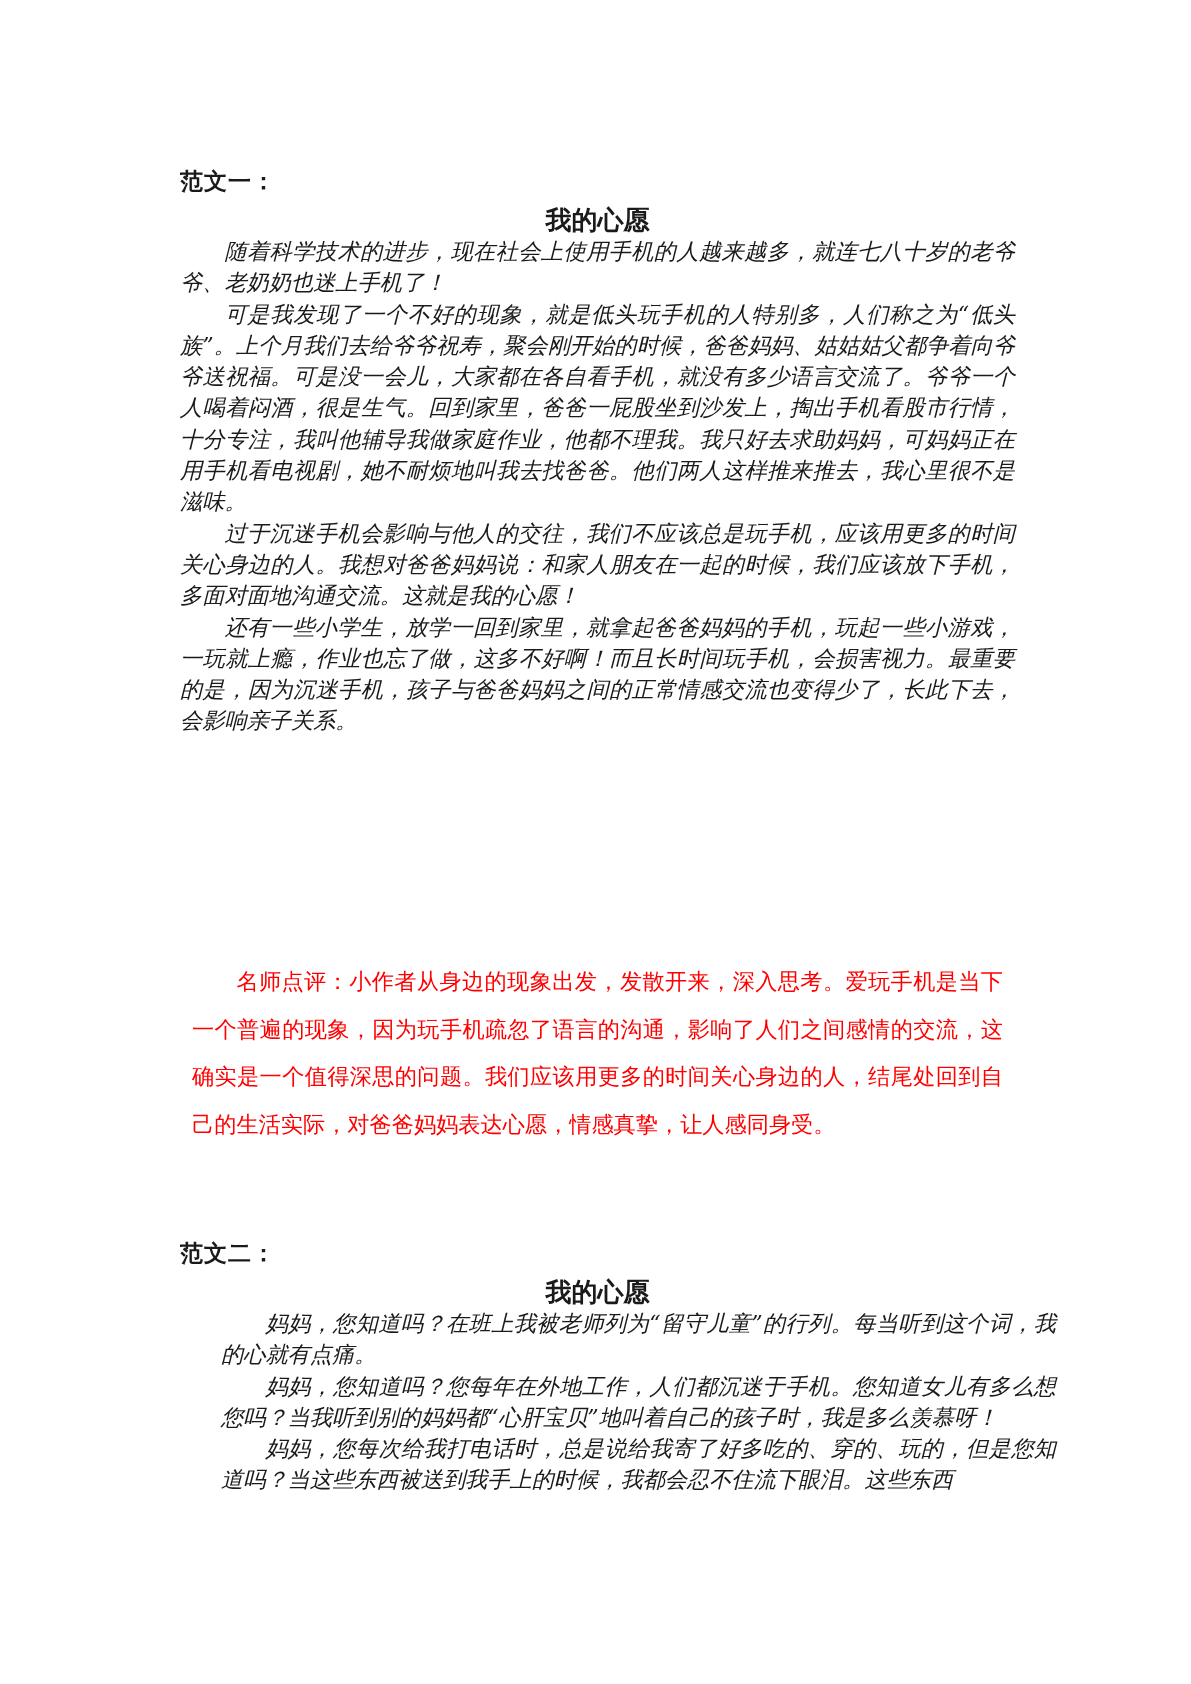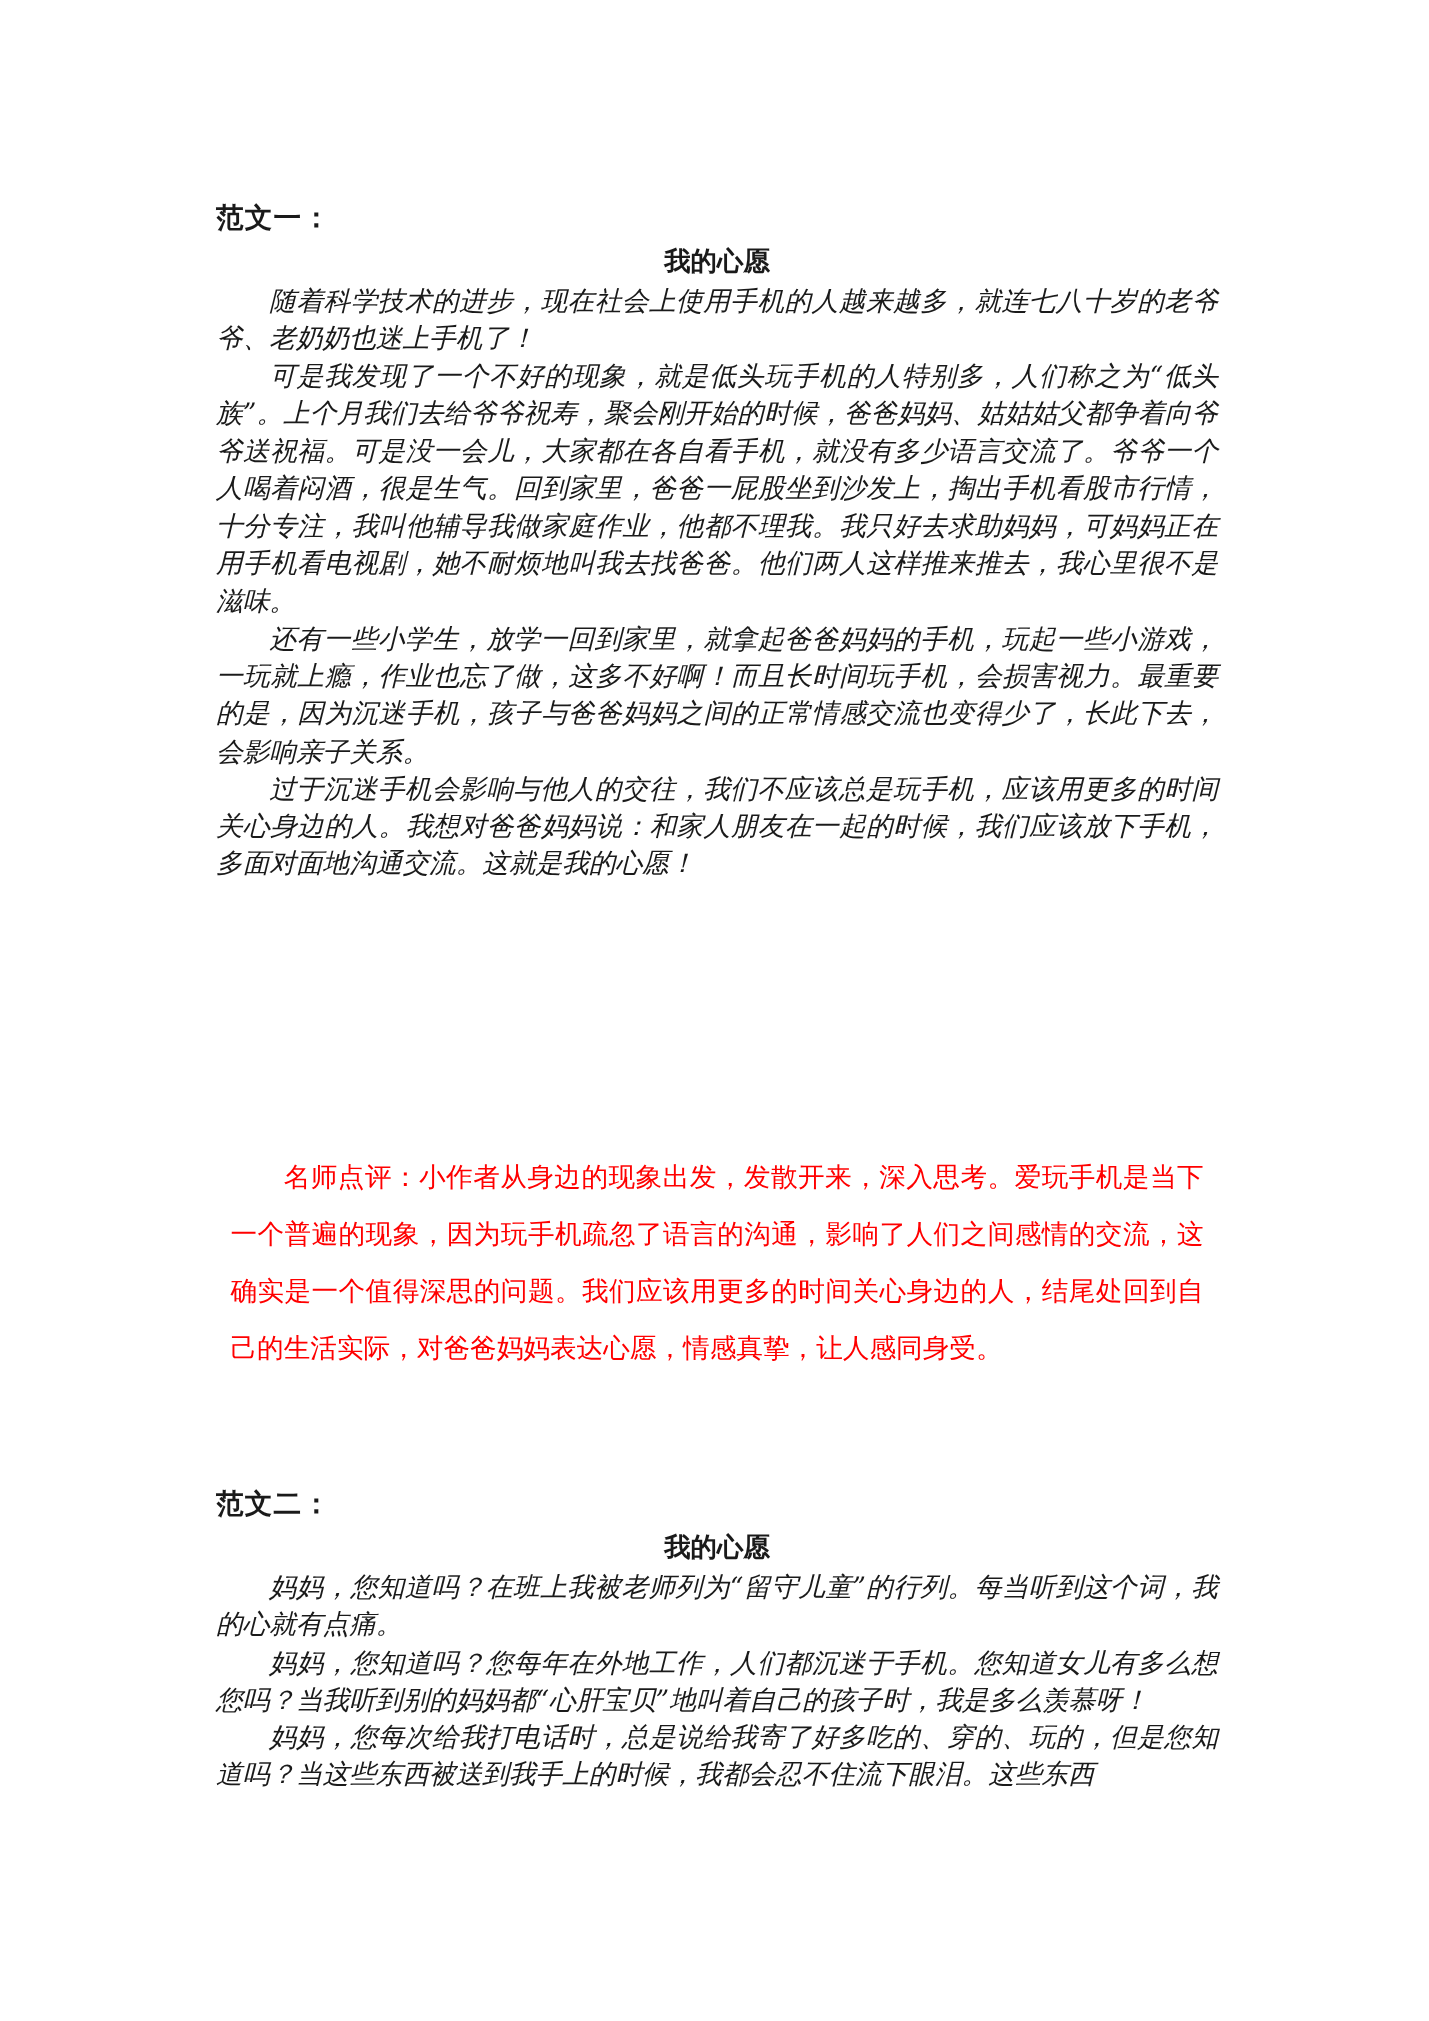--- a/index.html
+++ b/index.html
@@ -29,21 +29,21 @@
       font-size: 23px;
       letter-spacing: 1px;
     }
     .essay-title {
       position: absolute;
       left: 0;
       width: 835px;
       text-align: center;
       font-family: Liberation Serif, serif;
       font-weight: bold;
-      font-size: 22px;
+      font-size: 26px;
     }
     .body-block {
       position: absolute;
       left: 0;
       width: 835px;
       font-size: 22.2px;
       line-height: 31.3px;
       text-align: justify;
       font-style: italic;
     }
@@ -69,30 +69,30 @@
 <body>
 
 <div class="page">
 
   <div class="section-label" style="top:166px;">范文一：</div>
   <div class="essay-title" style="top:203px;">我的心愿</div>
 
   <div class="body-block" style="top:236px;">
     <p>随着科学技术的进步，现在社会上使用手机的人越来越多，就连七八十岁的老爷爷、老奶奶也迷上手机了！</p>
     <p>可是我发现了一个不好的现象，就是低头玩手机的人特别多，人们称之为“低头族”。上个月我们去给爷爷祝寿，聚会刚开始的时候，爸爸妈妈、姑姑姑父都争着向爷爷送祝福。可是没一会儿，大家都在各自看手机，就没有多少语言交流了。爷爷一个人喝着闷酒，很是生气。回到家里，爸爸一屁股坐到沙发上，掏出手机看股市行情，十分专注，我叫他辅导我做家庭作业，他都不理我。我只好去求助妈妈，可妈妈正在用手机看电视剧，她不耐烦地叫我去找爸爸。他们两人这样推来推去，我心里很不是滋味。</p>
+    <p>过于沉迷手机会影响与他人的交往，我们不应该总是玩手机，应该用更多的时间关心身边的人。我想对爸爸妈妈说：和家人朋友在一起的时候，我们应该放下手机，多面对面地沟通交流。这就是我的心愿！</p>
     <p>还有一些小学生，放学一回到家里，就拿起爸爸妈妈的手机，玩起一些小游戏，一玩就上瘾，作业也忘了做，这多不好啊！而且长时间玩手机，会损害视力。最重要的是，因为沉迷手机，孩子与爸爸妈妈之间的正常情感交流也变得少了，长此下去，会影响亲子关系。</p>
-    <p>过于沉迷手机会影响与他人的交往，我们不应该总是玩手机，应该用更多的时间关心身边的人。我想对爸爸妈妈说：和家人朋友在一起的时候，我们应该放下手机，多面对面地沟通交流。这就是我的心愿！</p>
   </div>
 
   <div class="comment-block" style="top:946px;">
     <p>名师点评：小作者从身边的现象出发，发散开来，深入思考。爱玩手机是当下一个普遍的现象，因为玩手机疏忽了语言的沟通，影响了人们之间感情的交流，这确实是一个值得深思的问题。我们应该用更多的时间关心身边的人，结尾处回到自己的生活实际，对爸爸妈妈表达心愿，情感真挚，让人感同身受。</p>
   </div>
 
   <div class="section-label" style="top:1238px;">范文二：</div>
   <div class="essay-title" style="top:1275px;">我的心愿</div>
 
-  <div class="body-block" style="top:1308px;">
+  <div class="body-block" style="top:1308px;margin-left:41px;">
     <p>妈妈，您知道吗？在班上我被老师列为“留守儿童”的行列。每当听到这个词，我的心就有点痛。</p>
     <p>妈妈，您知道吗？您每年在外地工作，人们都沉迷于手机。您知道女儿有多么想您吗？当我听到别的妈妈都“心肝宝贝”地叫着自己的孩子时，我是多么羡慕呀！</p>
     <p>妈妈，您每次给我打电话时，总是说给我寄了好多吃的、穿的、玩的，但是您知道吗？当这些东西被送到我手上的时候，我都会忍不住流下眼泪。这些东西</p>
   </div>
 
 </div>
 
 </body></html>

